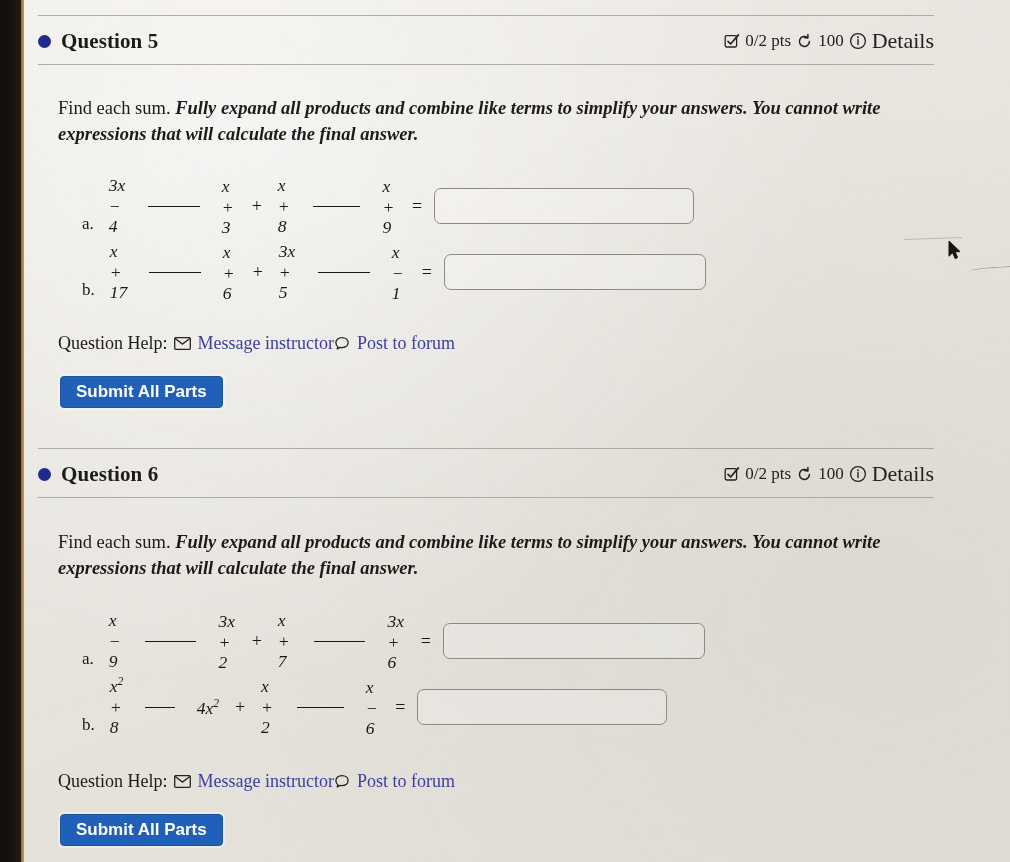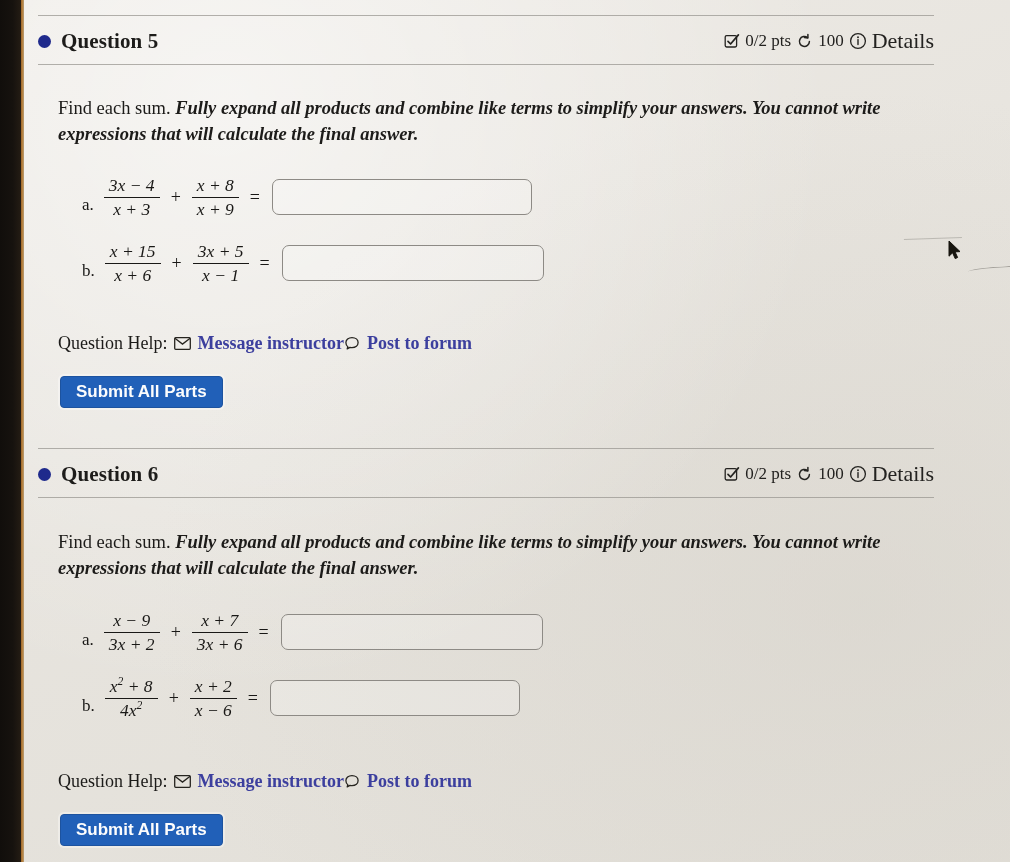--- a/index.html
+++ b/index.html
@@ -120,25 +120,26 @@
     color: #191816;
   }
   .part-label {
     font-size: 17px;
     margin-right: 1px;
     align-self: flex-end;
     padding-bottom: 4px;
   }
   .frac {
     display: inline-flex;
-    flex-direction: column;
+    flex-direction: row;
     align-items: center;
     font-size: 17.5px;
     line-height: 1.18;
     font-style: italic;
+    gap: 17px;
   }
   .frac .num { padding: 0 5px 1px 5px; }
   .frac .den { padding: 1px 5px 0 5px; }
   .frac .bar {
     width: 100%;
     height: 0;
     border-top: 1.6px solid #191816;
   }
   .op {
     font-size: 18px;
@@ -168,21 +169,20 @@
     font-size: 18px;
     color: #1c1b19;
   }
   .help-label { margin-right: 6px; }
   .help-link {
     color: #3c3f9e;
     display: inline-flex;
     align-items: center;
     gap: 7px;
     text-decoration: none;
-    font-weight: bold;
   }
   .help-link .glyph { color: #26241f; display:inline-flex; align-items:center; }
 
   
   .submit-btn {
     position: absolute;
     left: 36px;
     height: 32px;
     padding: 0 15px;
     display: inline-flex;
@@ -292,21 +292,21 @@
         <span class="bar"></span>
         <span class="den">x + 9</span>
       </span>
       <span class="eq">=</span>
       <input class="answer-box" style="width: 260px;" type="text" value="">
     </div>
 
     <div class="part-row" style="left:58px; top:241px;">
       <span class="part-label">b.</span>
       <span class="frac">
-        <span class="num">x + 15</span>
+        <span class="num">x + 17</span>
         <span class="bar"></span>
         <span class="den">x + 6</span>
       </span>
       <span class="op">+</span>
       <span class="frac">
         <span class="num">3x + 5</span>
         <span class="bar"></span>
         <span class="den">x − 1</span>
       </span>
       <span class="eq">=</span>

